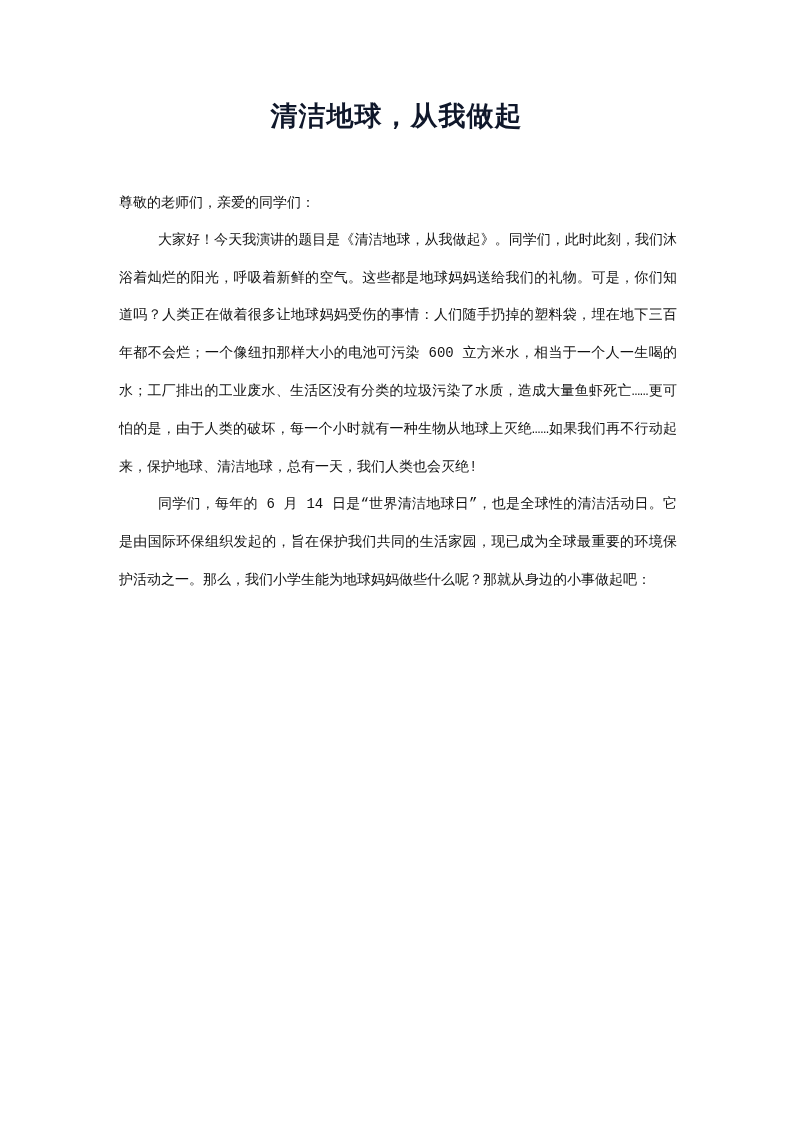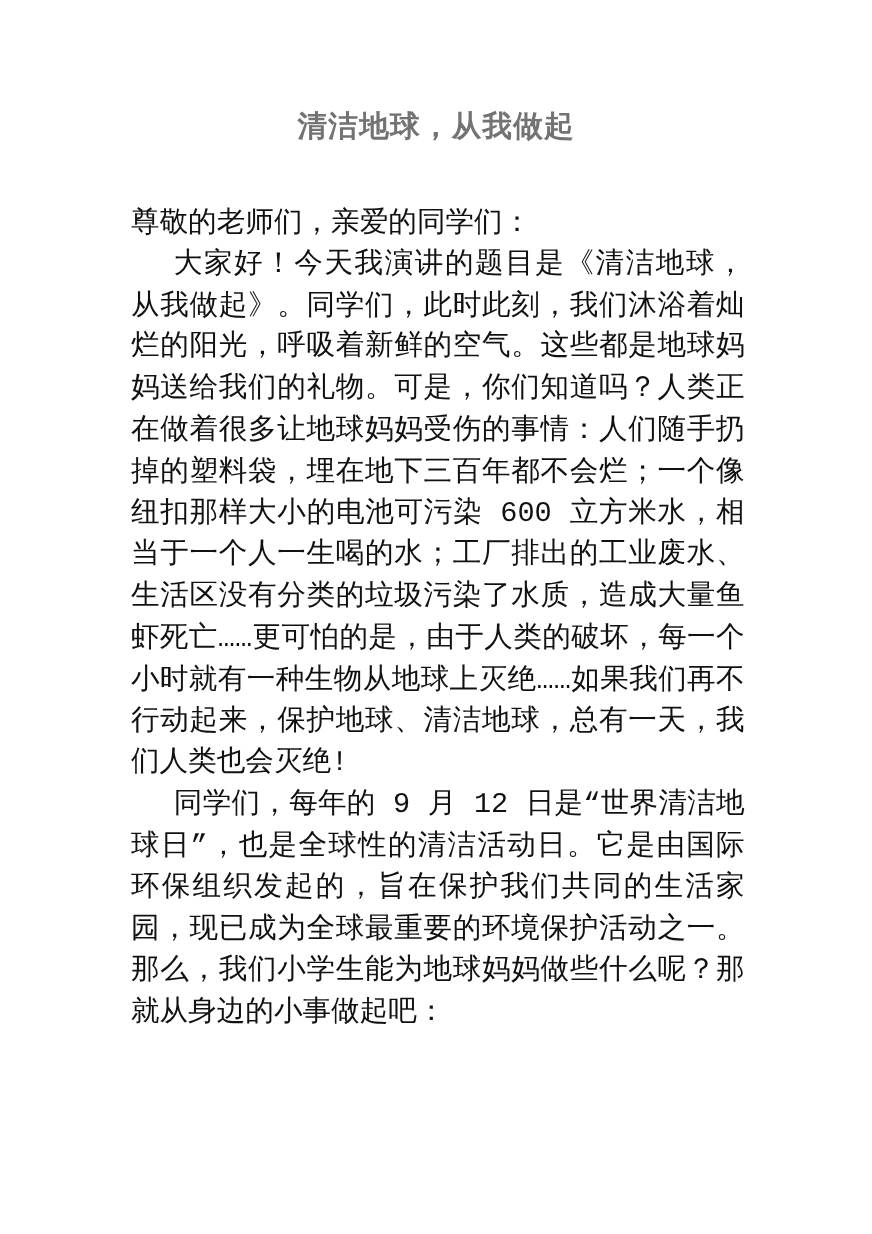--- a/index.html
+++ b/index.html
@@ -26,29 +26,29 @@
     position: absolute;
     top: 96px;
     left: 0;
     width: 793px;
     text-align: center;
     font-family: "DejaVu Sans", "Liberation Sans", sans-serif;
     font-weight: bold;
     font-size: 27px;
     line-height: 40px;
     letter-spacing: 1px;
-    color: #737373;
+    color: #0f172a;
     margin: 0;
   }
   .body {
     position: absolute;
     top: 184px;
     left: 119px;
     width: 558px;
-    font-size: 26px;
+    font-size: 14px;
     line-height: 37.8px;
     text-align: justify;
     text-justify: inter-character;
   }
   .body p {
     margin: 0;
     padding: 0;
   }
   .indent {
     text-indent: 39px;
@@ -60,15 +60,15 @@
 </style>
 </head>
 <body>
 
 <div class="page">
   <h1 class="title">清洁地球，从我做起</h1>
 
   <div class="body">
     <p class="salutation">尊敬的老师们，亲爱的同学们：</p>
     <p class="indent">大家好！今天我演讲的题目是《清洁地球，从我做起》。同学们，此时此刻，我们沐浴着灿烂的阳光，呼吸着新鲜的空气。这些都是地球妈妈送给我们的礼物。可是，你们知道吗？人类正在做着很多让地球妈妈受伤的事情：人们随手扔掉的塑料袋，埋在地下三百年都不会烂；一个像纽扣那样大小的电池可污染 600 立方米水，相当于一个人一生喝的水；工厂排出的工业废水、生活区没有分类的垃圾污染了水质，造成大量鱼虾死亡……更可怕的是，由于人类的破坏，每一个小时就有一种生物从地球上灭绝……如果我们再不行动起来，保护地球、清洁地球，总有一天，我们人类也会灭绝!</p>
-    <p class="indent">同学们，每年的 9 月 12 日是“世界清洁地球日”，也是全球性的清洁活动日。它是由国际环保组织发起的，旨在保护我们共同的生活家园，现已成为全球最重要的环境保护活动之一。那么，我们小学生能为地球妈妈做些什么呢？那就从身边的小事做起吧：</p>
+    <p class="indent">同学们，每年的 6 月 14 日是“世界清洁地球日”，也是全球性的清洁活动日。它是由国际环保组织发起的，旨在保护我们共同的生活家园，现已成为全球最重要的环境保护活动之一。那么，我们小学生能为地球妈妈做些什么呢？那就从身边的小事做起吧：</p>
   </div>
 </div>
 
 </body></html>

